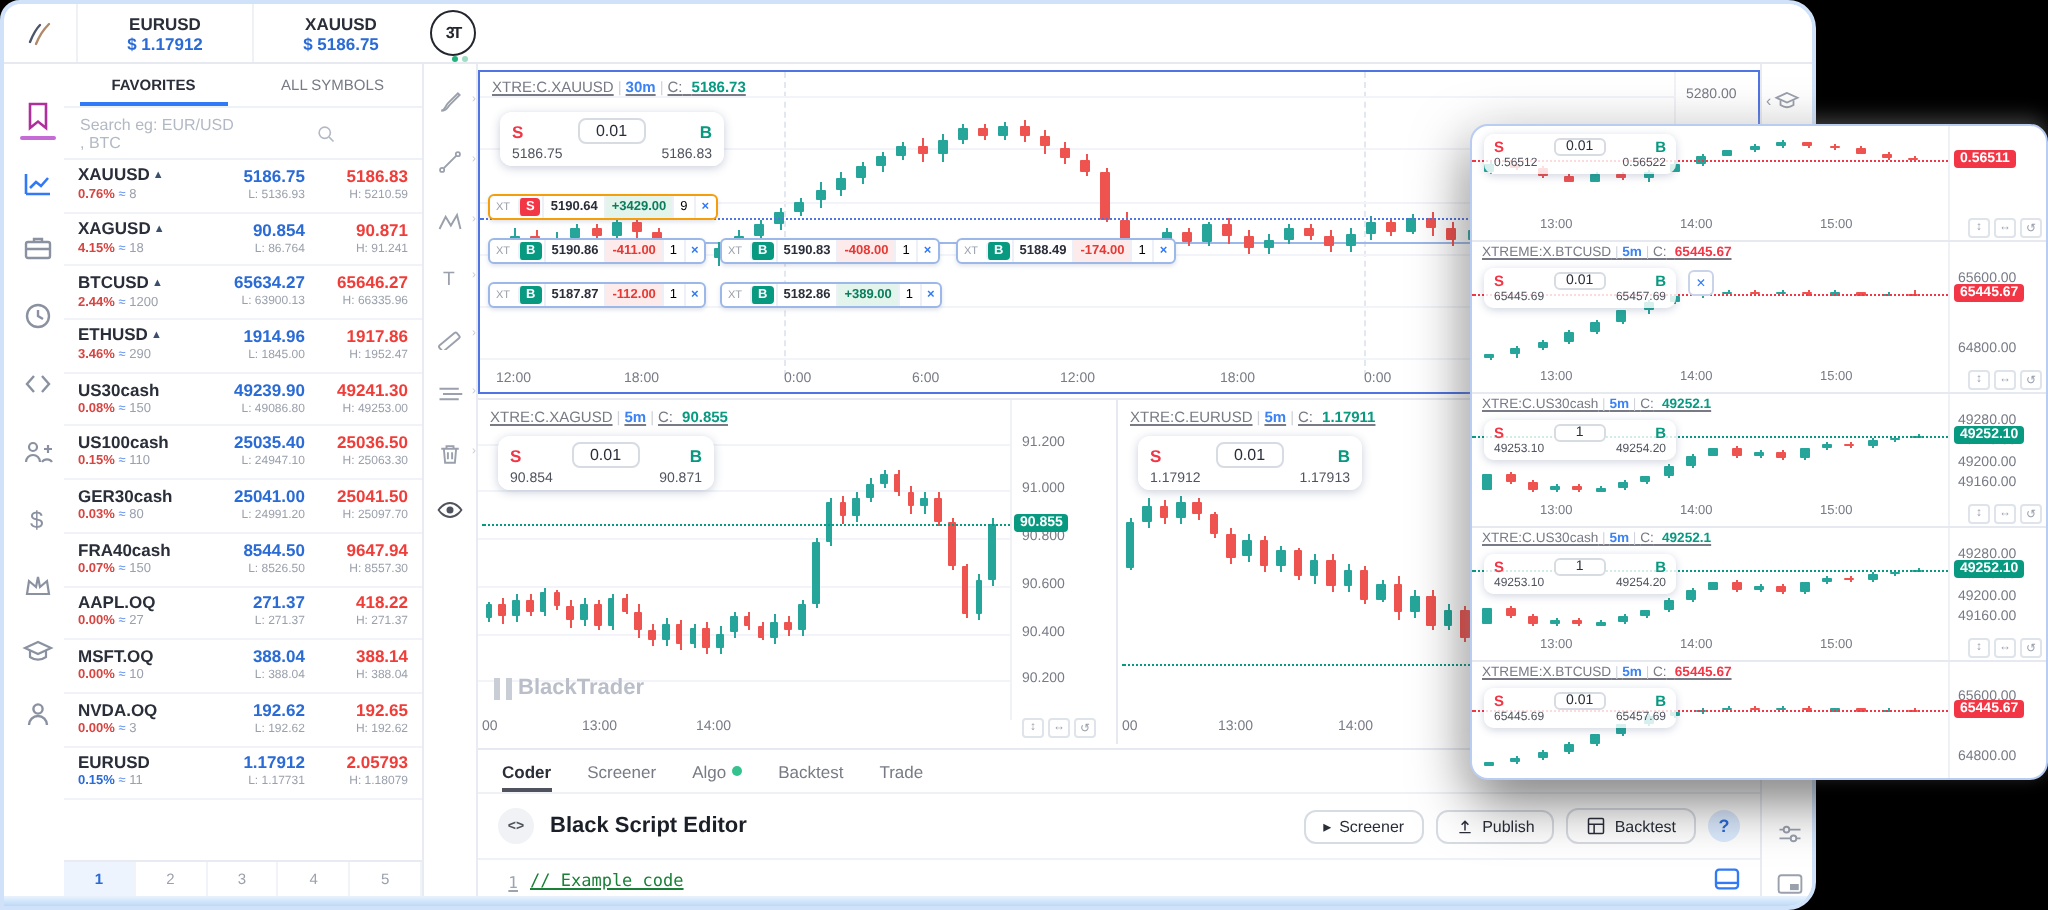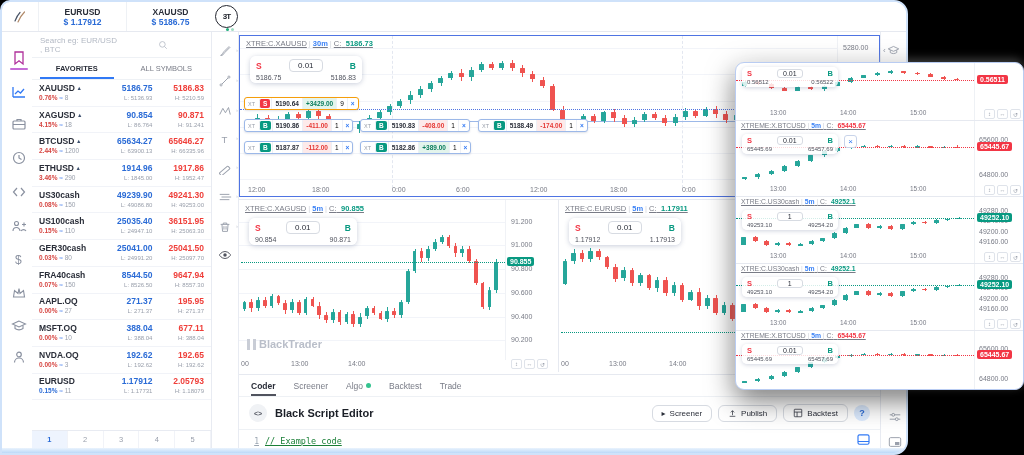--- a/index.html
+++ b/index.html
@@ -325,33 +325,33 @@
             <path d="M4 7.5v3c2.5 1.7 5.5 1.7 8 0v-3" stroke="currentColor" stroke-width="1.1"></path>
           </svg></div>
         <div class="rail-ic " style="top: 317px;"><svg viewBox="0 0 16 16" fill="none" width="16" height="16">
             <circle cx="8" cy="5.5" r="2.3" stroke="currentColor" stroke-width="1.2"></circle>
             <path d="M3.5 13.5a4.5 4.5 0 019 0" stroke="currentColor" stroke-width="1.2"></path>
           </svg></div>
         <div class="rail-underline" style="top: 36px;"></div>
       </div>
 
     <div id="watchlist">
+      <div id="wl-tabs">
+        <div class="wl-tab active">FAVORITES</div>
+        <div class="wl-tab">ALL SYMBOLS</div>
+      </div>
       <div id="wl-search">
         <span>Search eg: EUR/USD , BTC</span>
         <span class="icon">
           <svg width="10" height="10" viewBox="0 0 16 16" fill="none">
               <circle cx="7" cy="7" r="4.5" stroke="#b3b9c4" stroke-width="1.3"></circle>
               <path d="M10.5 10.5L14 14" stroke="#b3b9c4" stroke-width="1.3"></path>
             </svg>
         </span>
       </div>
-      <div id="wl-tabs">
-        <div class="wl-tab active">FAVORITES</div>
-        <div class="wl-tab">ALL SYMBOLS</div>
-      </div>
       <div id="wl-rows">
           <div class="wl-row">
             <div class="wl-c1">
               <span class="nm">XAUUSD<s> ▲</s></span>
               <span class="wl-sub"><span class="pct" style="color: rgb(214, 69, 65);">0.76%</span><span class="wave"> ≈ </span><span class="cnt">8</span></span>
             </div>
             <div class="wl-c2">
               <span class="v">5186.75</span>
               <span class="wl-lh">L: 5136.93</span>
             </div>
@@ -419,21 +419,21 @@
           <div class="wl-row">
             <div class="wl-c1">
               <span class="nm">US100cash</span>
               <span class="wl-sub"><span class="pct" style="color: rgb(214, 69, 65);">0.15%</span><span class="wave"> ≈ </span><span class="cnt">110</span></span>
             </div>
             <div class="wl-c2">
               <span class="v">25035.40</span>
               <span class="wl-lh">L: 24947.10</span>
             </div>
             <div class="wl-c3">
-              <span class="v">36151.95</span>
+              <span class="v">25036.50</span>
               <span class="wl-lh">H: 25063.30</span>
             </div>
           </div>
           <div class="wl-row">
             <div class="wl-c1">
               <span class="nm">GER30cash</span>
               <span class="wl-sub"><span class="pct" style="color: rgb(214, 69, 65);">0.03%</span><span class="wave"> ≈ </span><span class="cnt">80</span></span>
             </div>
             <div class="wl-c2">
               <span class="v">25041.00</span>
@@ -461,35 +461,35 @@
           <div class="wl-row">
             <div class="wl-c1">
               <span class="nm">AAPL.OQ</span>
               <span class="wl-sub"><span class="pct" style="color: rgb(214, 69, 65);">0.00%</span><span class="wave"> ≈ </span><span class="cnt">27</span></span>
             </div>
             <div class="wl-c2">
               <span class="v">271.37</span>
               <span class="wl-lh">L: 271.37</span>
             </div>
             <div class="wl-c3">
-              <span class="v">195.95</span>
+              <span class="v">418.22</span>
               <span class="wl-lh">H: 271.37</span>
             </div>
           </div>
           <div class="wl-row">
             <div class="wl-c1">
               <span class="nm">MSFT.OQ</span>
               <span class="wl-sub"><span class="pct" style="color: rgb(214, 69, 65);">0.00%</span><span class="wave"> ≈ </span><span class="cnt">10</span></span>
             </div>
             <div class="wl-c2">
               <span class="v">388.04</span>
               <span class="wl-lh">L: 388.04</span>
             </div>
             <div class="wl-c3">
-              <span class="v">677.11</span>
+              <span class="v">388.14</span>
               <span class="wl-lh">H: 388.04</span>
             </div>
           </div>
           <div class="wl-row">
             <div class="wl-c1">
               <span class="nm">NVDA.OQ</span>
               <span class="wl-sub"><span class="pct" style="color: rgb(214, 69, 65);">0.00%</span><span class="wave"> ≈ </span><span class="cnt">3</span></span>
             </div>
             <div class="wl-c2">
               <span class="v">192.62</span>

